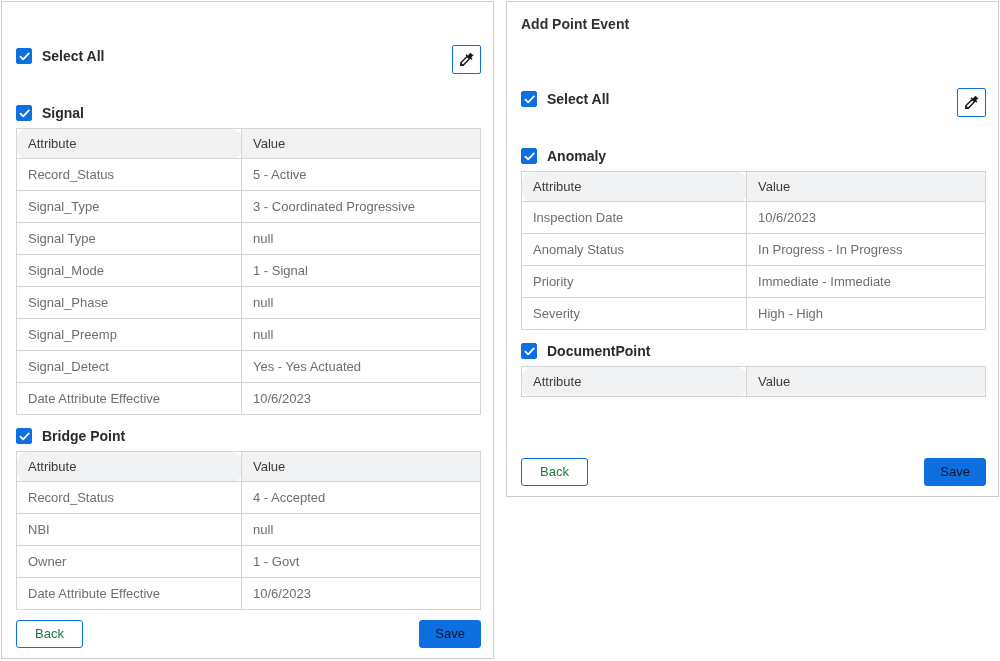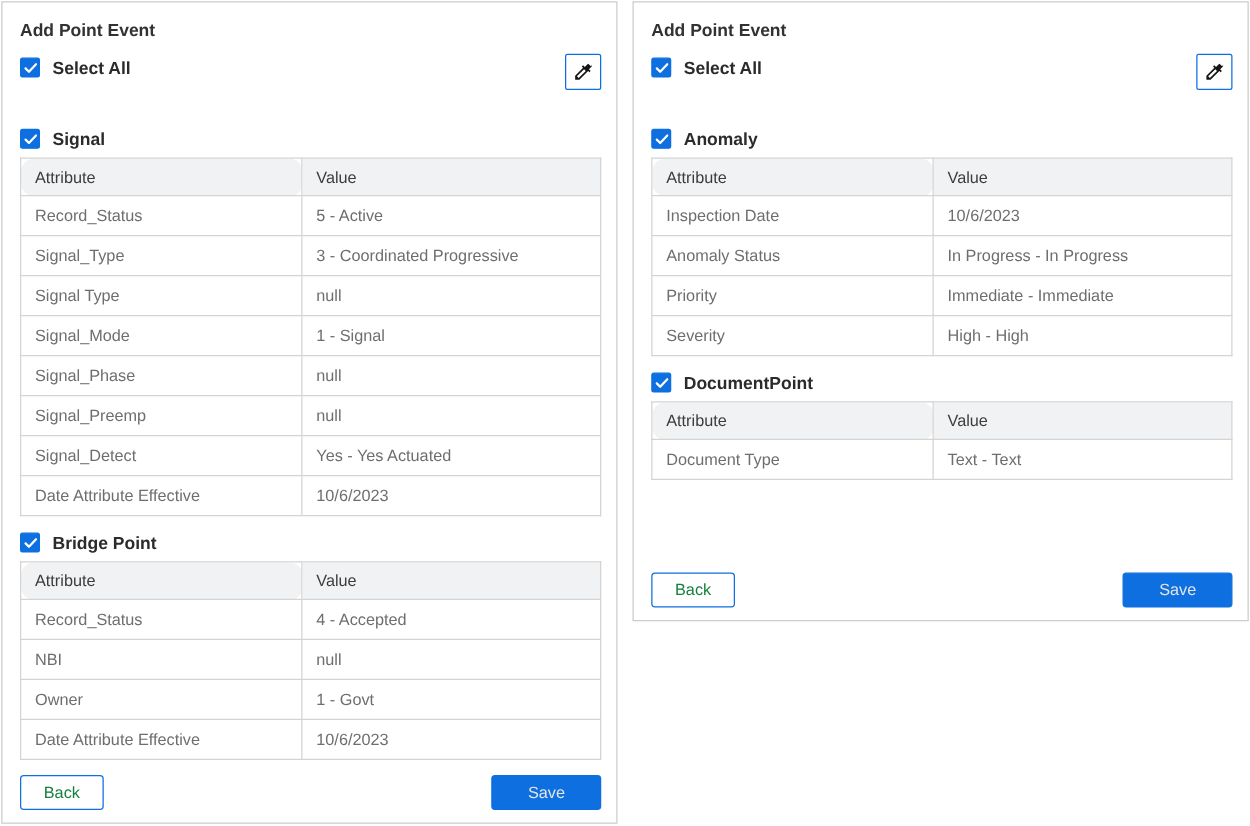--- a/index.html
+++ b/index.html
@@ -39,20 +39,21 @@
     font-size:14px;
     font-weight:600;
     color:var(--heading-text);
     margin:2px 0 14px 0;
   }
   .top-row{
     display:flex;
     justify-content:space-between;
     align-items:flex-start;
     margin-bottom:18px;
+    margin-top:45px;
   }
   .chk-row{display:flex;align-items:center;gap:10px;}
   .checkbox{
     width:16px;height:16px;
     background:var(--accent);
     border:1px solid var(--accent);
     border-radius:2px;
     display:flex;align-items:center;justify-content:center;
     cursor:pointer;flex:none;
   }
@@ -112,23 +113,23 @@
     line-height:16px;
   }
   .btn-back{
     background:#fff;
     color:#15803d;
     border:1px solid var(--accent);
     padding:5px 18px;
   }
   .btn-save{
     background:var(--accent);
-    color:#e5e5e5;
+    color:#0f172a;
     border:1px solid var(--accent);
-    padding:5px 28px;
+    padding:5px 15px;
   }
 </style>
 </head>
 <body>
 
 <div class="page">
   <section class="panel panel-left">
       <h2 class="panel-title">Add Point Event</h2>
       <div class="top-row">
         <div class="chk-row ">
@@ -301,24 +302,20 @@
           <span class="chk-label">DocumentPoint</span>
         </div>
         <table>
           <thead>
             <tr>
               <th class="col-attr">Attribute</th>
               <th class="col-val">Value</th>
             </tr>
           </thead>
           <tbody>
-            <tr>
-              <td class="attr">Document Type</td>
-              <td class="val">Text - Text</td>
-            </tr>
           </tbody>
         </table>
       </div>
       <div class="footer">
         <button class="btn btn-back">Back</button>
         <button class="btn btn-save">Save</button>
       </div>
     </section>
 </div>
 

